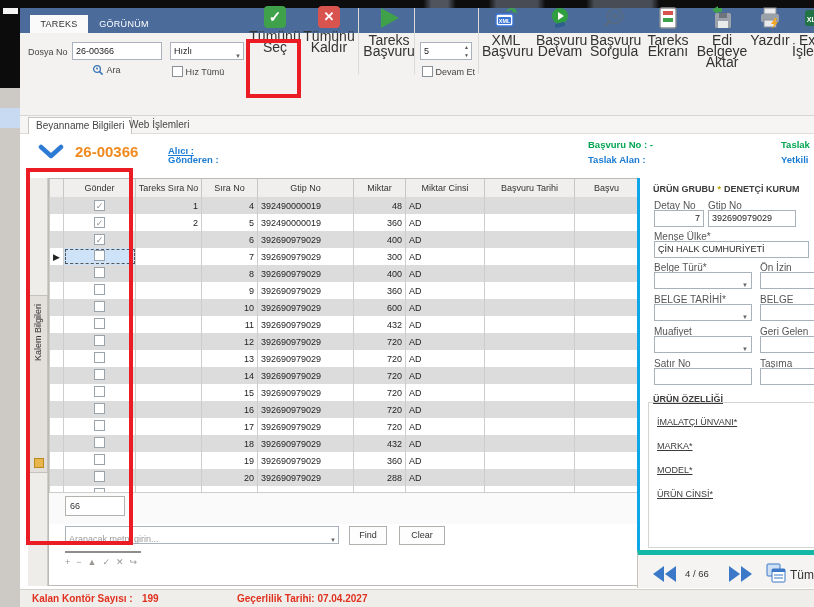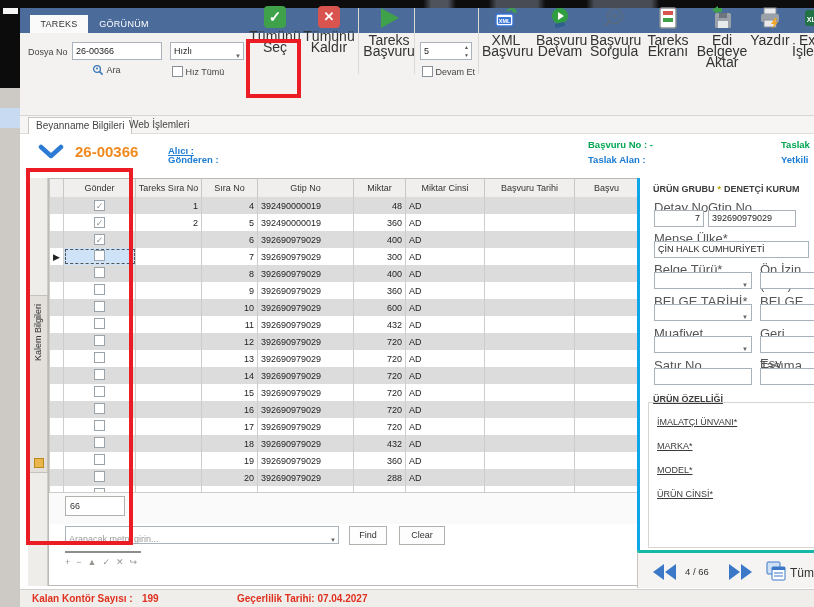--- a/index.html
+++ b/index.html
@@ -66,26 +66,26 @@
   .findrow{position:absolute;left:0;top:345px;width:589px;height:24px;}
   .findcombo{position:absolute;left:16px;top:2px;width:274px;height:18px;background:#fff;border:1px solid #aab2bd;color:#9a9a9a;line-height:16px;padding:4px 3px;font-size:9px;}
   .btn{position:absolute;top:2px;height:19px;background:#fdfdfd;border:1px solid #b3b0ac;text-align:center;line-height:17px;font-size:9px;color:#333;}
   .splitline{position:absolute;left:16px;top:372px;width:76px;height:2px;background:#8f8d8a;}
   .navrow{position:absolute;left:16px;top:378px;height:14px;font-size:9px;color:#9b9894;letter-spacing:6px;}
 
   
   .panel{left:637px;top:178px;width:177px;height:372px;background:#fff;border-left:3px solid #0ea5e9;}
   .ptitle{position:absolute;left:13px;top:6px;font-size:9px;font-weight:bold;color:#3c3c3c;}
   .star{color:#b8a400;padding:0 3px;}
-  .plbl{position:absolute;font-size:13px;color:#555;}
+  .plbl{position:absolute;font-size:10px;color:#555;}
   .pfield{position:absolute;height:17px;background:#fff;border:1px solid #a9b1ba;font-size:9px;line-height:15px;padding:0 3px;color:#222;}
   .pcombo-arrow{position:absolute;right:3px;top:5px;font-size:6px;color:#666;}
   .groupbox{position:absolute;left:8px;top:224px;width:175px;height:146px;border:1px solid #d8d5d1;border-right:none;}
   .ulabel{font-size:9px;color:#3a3a3a;text-decoration:underline;display:block;margin:14px 0 14px 8px;}
-  .pagbar{left:637px;top:550px;width:177px;height:38px;background:#f5f4f2;border-top:3px solid #14b8a6;border-left:1px solid #c6c3bf;}
+  .pagbar{left:637px;top:550px;width:177px;height:38px;background:#f5f4f2;border-top:5px solid #14b8a6;border-left:1px solid #c6c3bf;}
   .pagtxt{position:absolute;left:47px;top:13px;font-size:9.5px;color:#333;}
   .tumlbl{position:absolute;left:152px;top:13px;font-size:12px;color:#333;}
 
   
   .statusbar{left:20px;top:589px;width:794px;height:18px;background:#f0eeeb;border-top:1px solid #d2cfca;}
   .stxt{position:absolute;top:4px;font-size:10px;font-weight:bold;color:#e0301e;}
 
   
   .redrect{position:absolute;border:4px solid #ec1c24;background:transparent;z-index:50;pointer-events:none;}
 </style>

